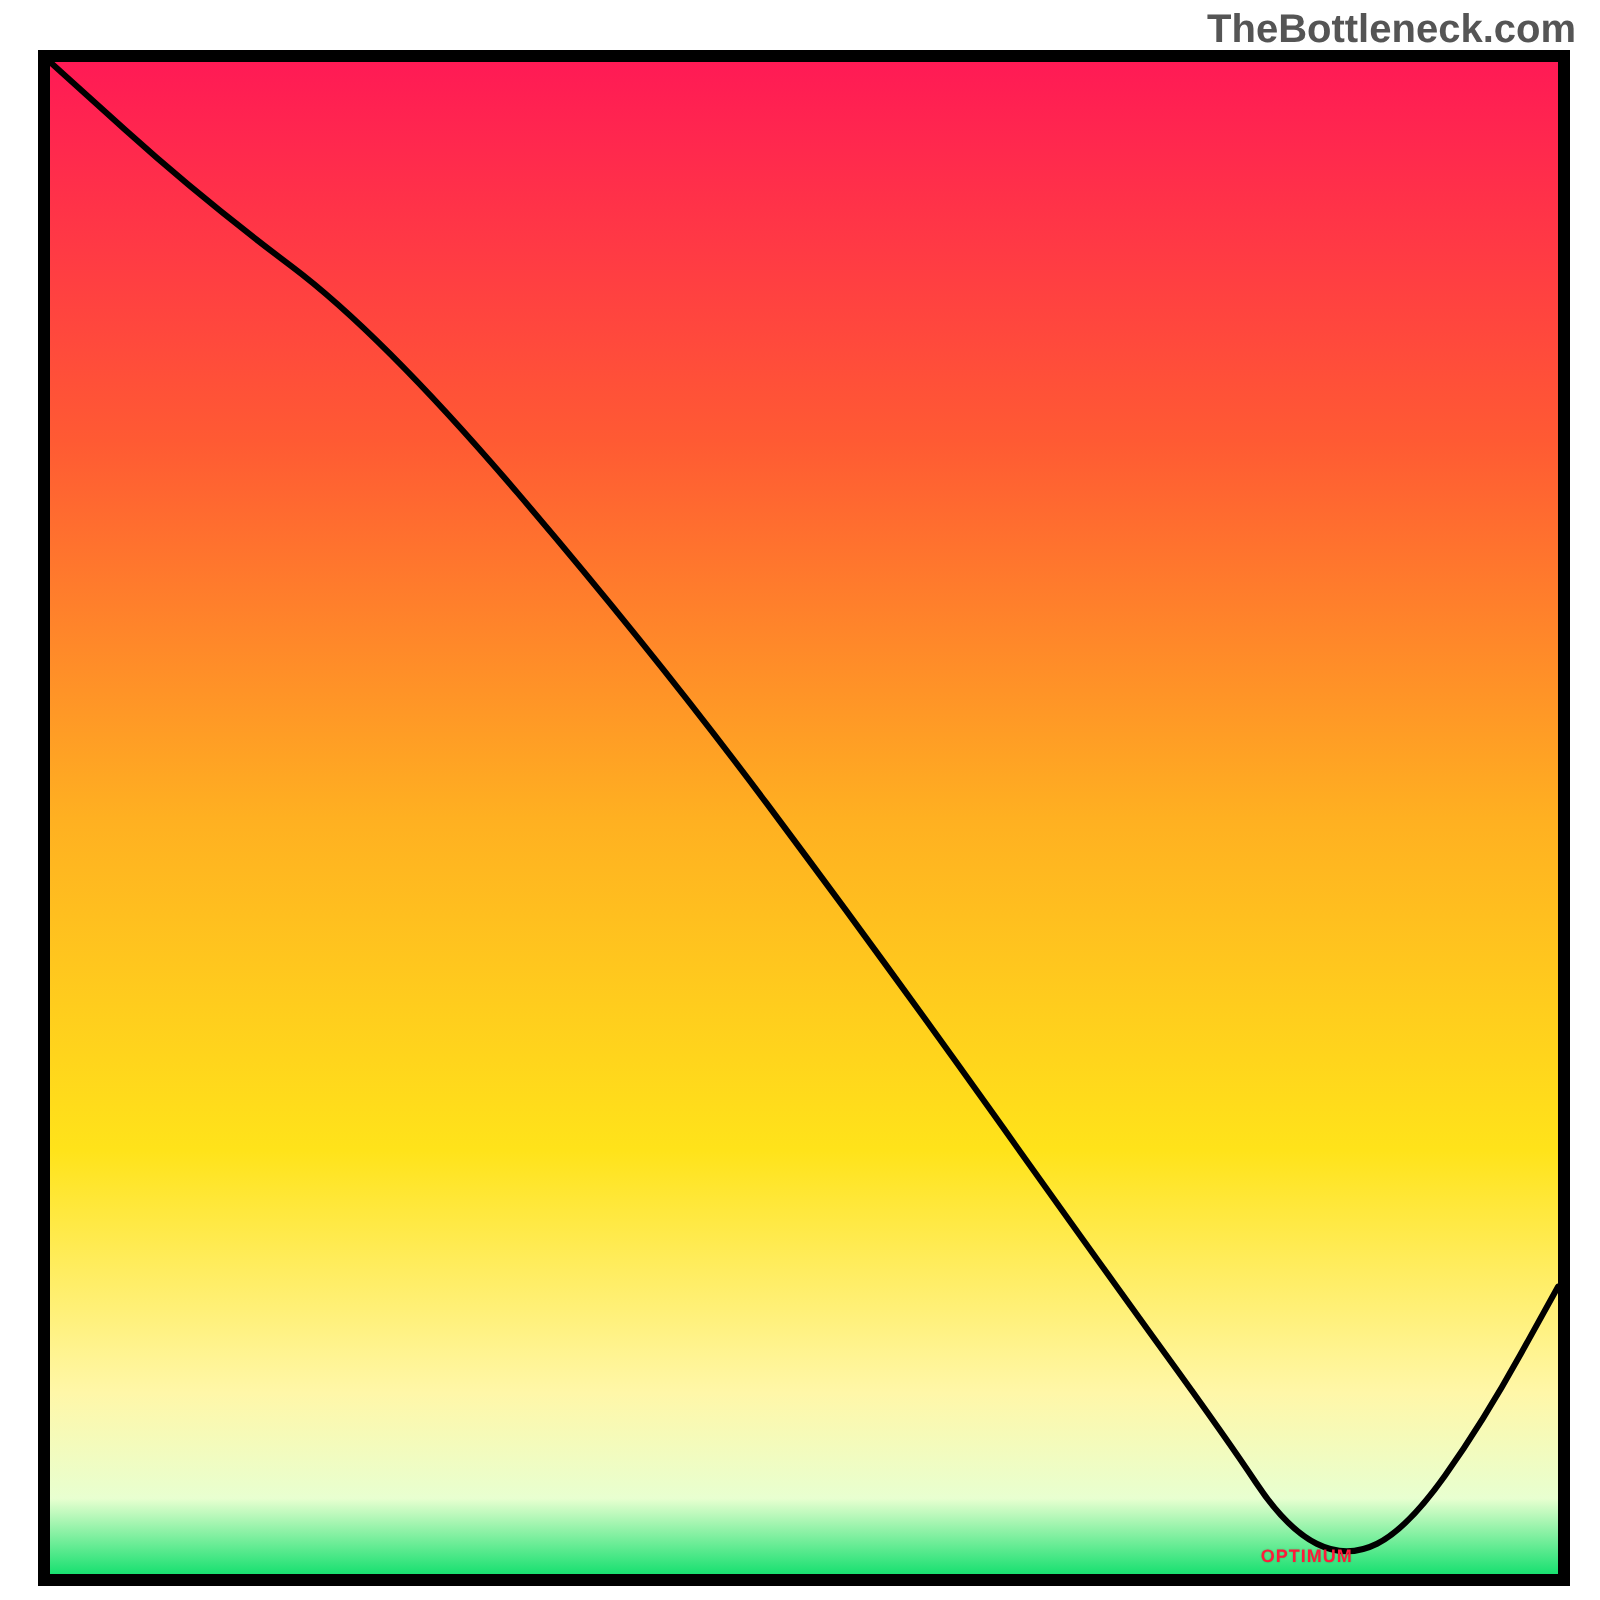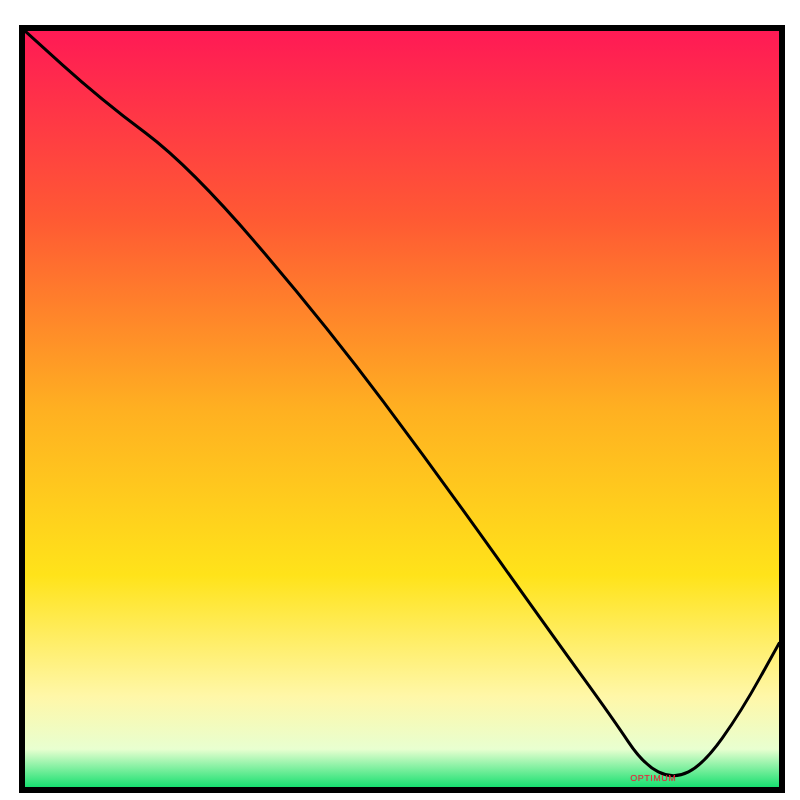--- a/index.html
+++ b/index.html
@@ -34,32 +34,33 @@
     position: absolute;
     
   }
   svg.curve {
     position: absolute;
     z-index: 3;
   }
   .tiny-label {
     position: absolute;
     font-size: 9px;
-    font-weight: normal;
+    font-weight: bold;
     color: #ff1a3a;
     letter-spacing: 0.5px;
     text-shadow: 0 0 1px rgba(0,0,0,0.2);
     z-index: 4;
   }
 </style>
 </head>
 <body>
 
 <div class="container">
 
+  <div class="watermark">TheBottleneck.com</div>
 
   <div class="gradient-fill" style="left: 25px; top: 31px; width: 754px; height: 756px; background: linear-gradient(rgb(255, 26, 85) 0%, rgb(255, 90, 51) 25%, rgb(255, 176, 33) 50%, rgb(255, 227, 26) 72%, rgb(255, 247, 168) 88%, rgb(232, 255, 208) 95%, rgb(24, 224, 112) 100%);"></div>
 
   <svg class="curve" preserveAspectRatio="none" viewBox="0 0 754 756" style="left: 25px; top: 31px; width: 754px; height: 756px;">
     <path fill="none" stroke="#000" stroke-width="3" stroke-linejoin="round" stroke-linecap="round" d="M 0 0 Q 0 0 37.7 34.01999999999999 Q 75.4 68.03999999999998 120.64 102.06 Q 165.88 136.08000000000004 233.74 215.46000000000004 Q 301.6 294.84000000000003 358.15000000000003 370.44000000000005 Q 414.70000000000005 446.0400000000001 471.25 525.4200000000001 Q 527.8 604.8000000000001 557.96 646.3800000000001 Q 588.12 687.96 603.2 710.64 Q 618.28 733.3199999999999 633.3599999999999 740.8799999999999 Q 648.4399999999999 748.4399999999999 663.52 740.8799999999999 Q 678.6 733.3199999999999 697.45 706.8599999999999 Q 716.3 680.4 735.15 646.38 T 754 612.36"></path>
   </svg>
 
   <div class="tiny-label" style="left: 630.36px; top: 773px;">OPTIMUM</div>
 
   <div class="plot-frame" style="left: 19px; top: 25px; width: 766px; height: 768px;"></div>

